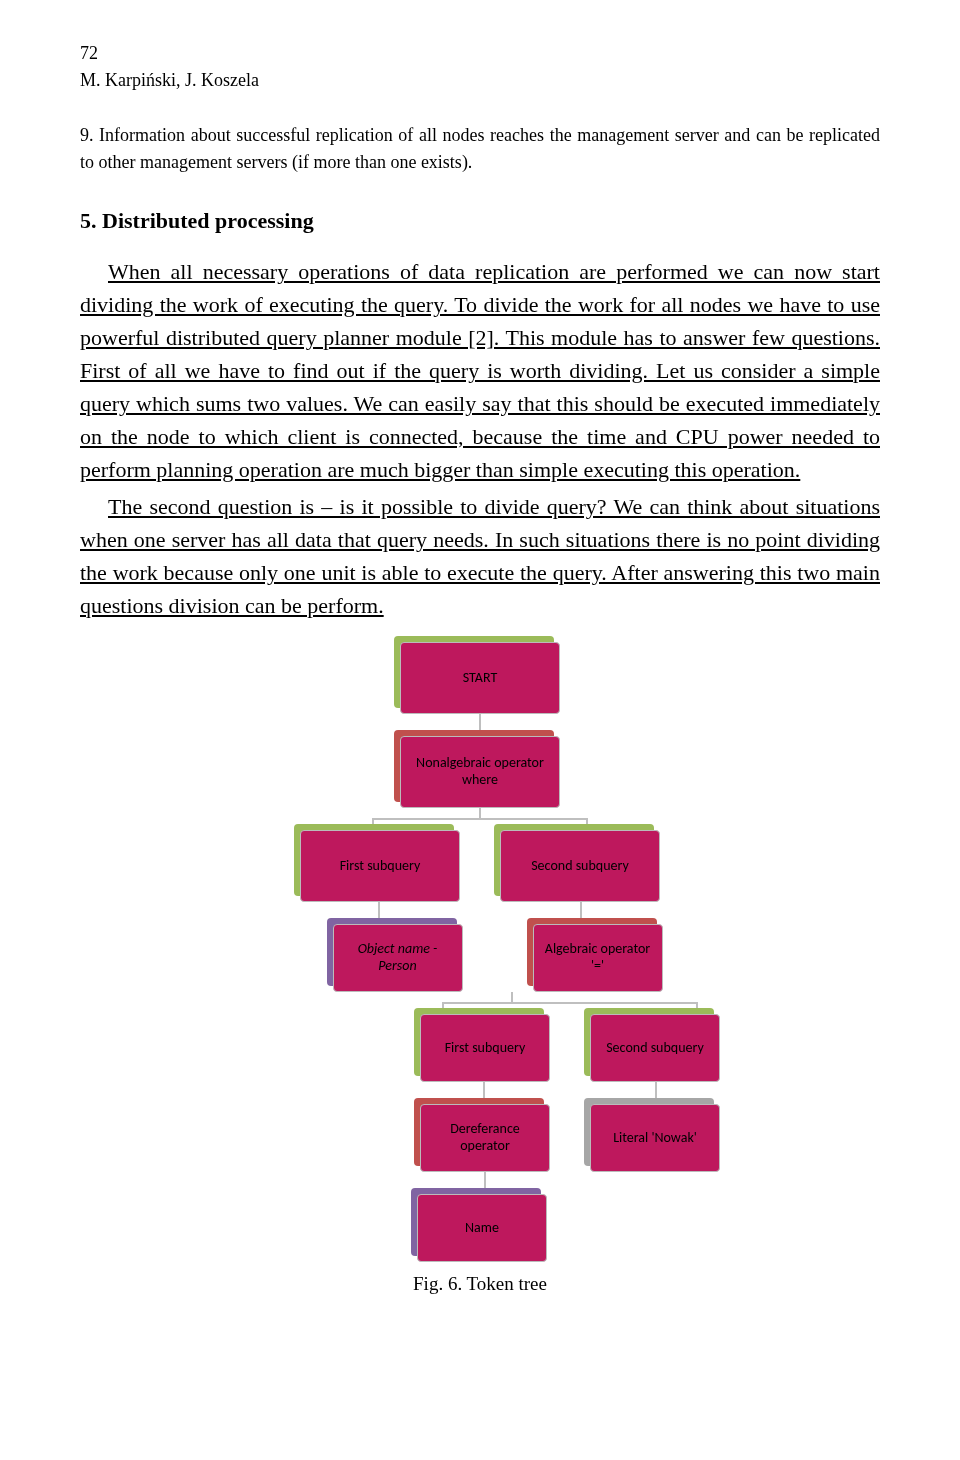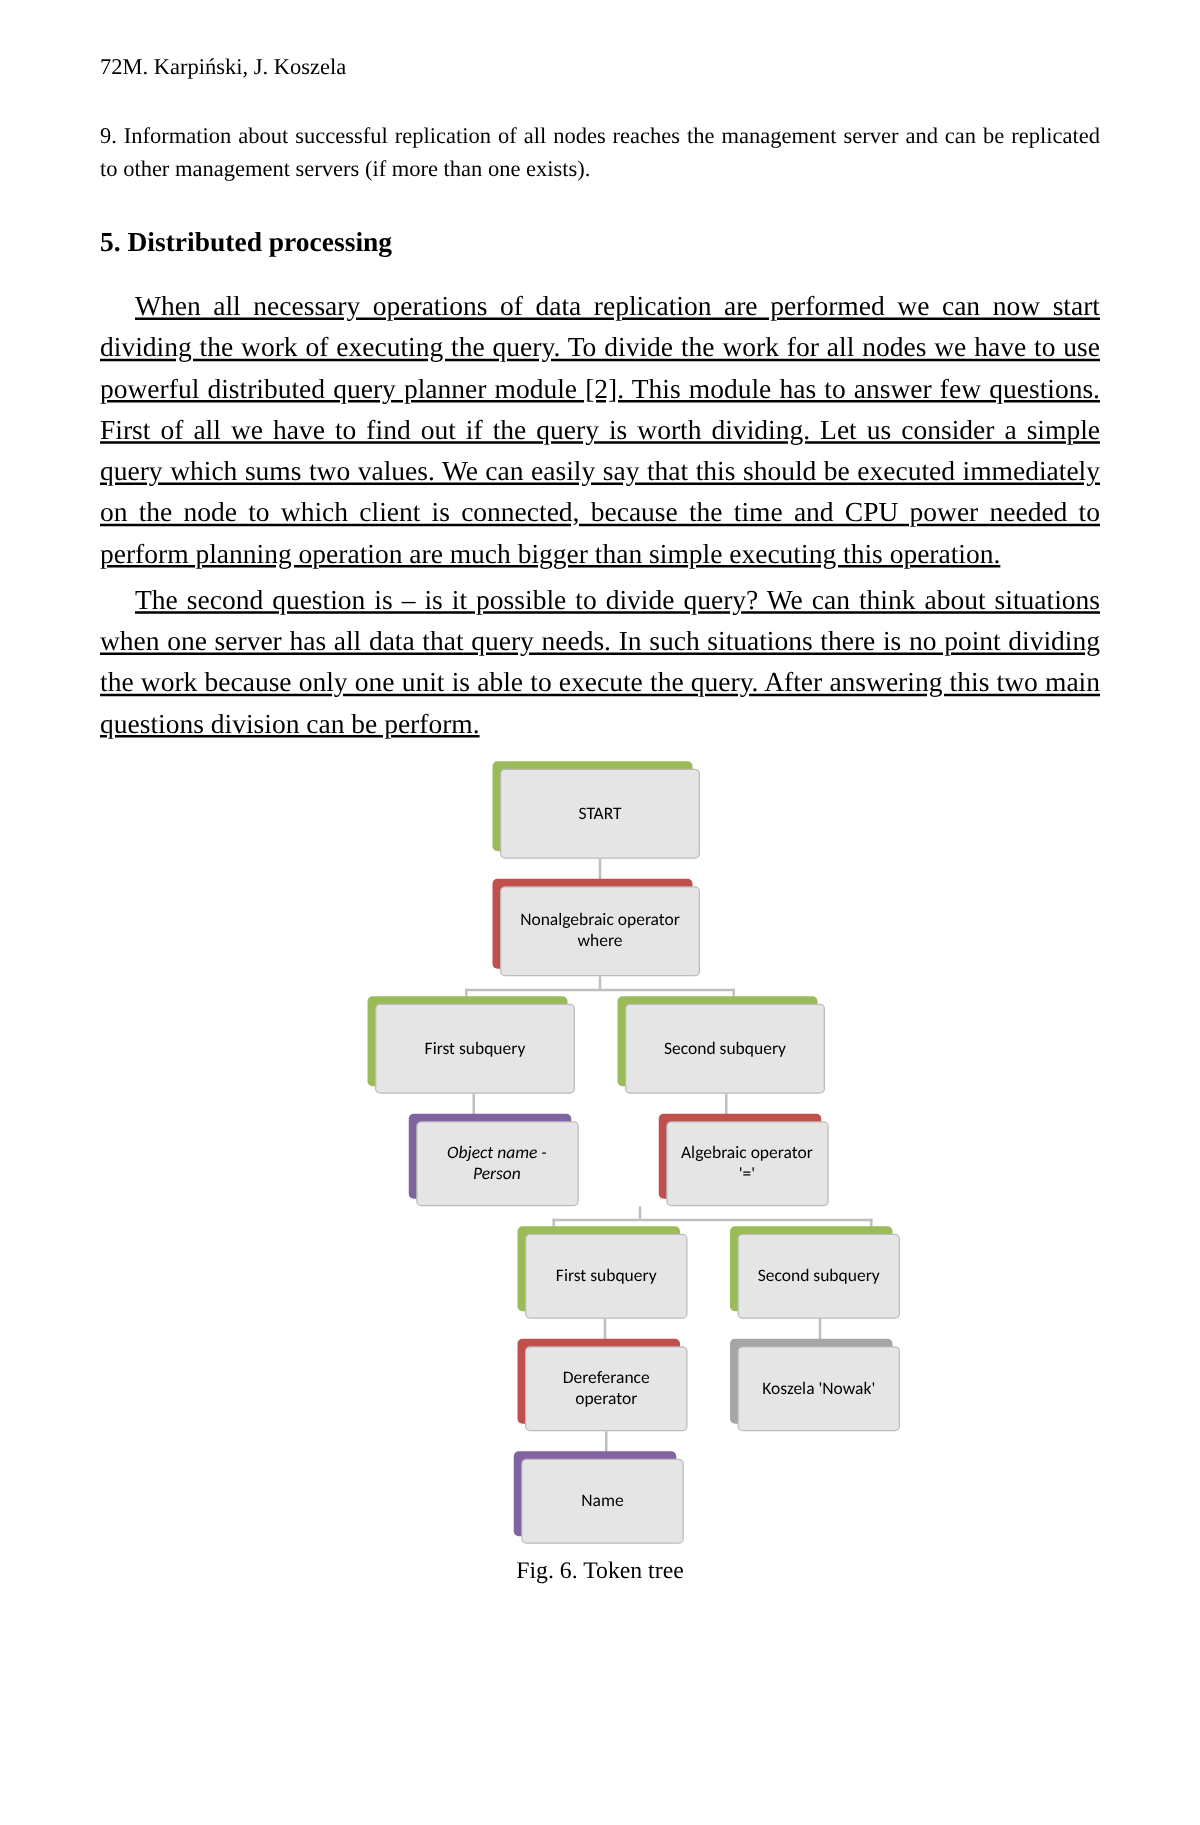--- a/index.html
+++ b/index.html
@@ -7,22 +7,24 @@
     background: #fff;
     font-family: "Times New Roman", Times, serif;
     color: #000;
     width: 960px;
     margin: 0 auto;
     padding: 40px 80px 30px 80px;
     line-height: 1.5;
   }
   .header-row {
     display: flex;
+    justify-content: space-between;
     font-size: 18px;
     margin-bottom: 28px;
+    flex-direction: column;
   }
   .list-item {
     font-size: 18px;
     text-align: justify;
     margin-bottom: 27px;
   }
   .list-num { display: inline; }
   .section-title {
     font-size: 22px;
     font-weight: bold;
@@ -58,21 +60,21 @@
     left: -6px;
     top: -6px;
     width: 100%;
     height: 100%;
     border-radius: 4px;
   }
   .node {
     position: absolute;
     left: 0; top: 0;
     width: 100%; height: 100%;
-    background: #e5e5e5;
+    background: #be185d;
     border: 1px solid #bbb;
     border-radius: 4px;
     display: flex;
     align-items: center;
     justify-content: center;
     text-align: center;
     font-family: Calibri, Arial, sans-serif;
     font-size: 14px;
     padding: 6px 10px;
     line-height: 1.2;
@@ -197,21 +199,21 @@
     <div class="connector-v"></div>
   </div>
 
   <div class="row" style="gap:40px; margin-left:180px;">
     <div class="node-wrap small">
       <div class="shadow c-red"></div>
       <div class="node">Dereferance operator</div>
     </div>
     <div class="node-wrap small">
       <div class="shadow c-gray"></div>
-      <div class="node">Koszela 'Nowak'</div>
+      <div class="node">Literal 'Nowak'</div>
     </div>
   </div>
 
   <div class="row" style="margin-left:10px;">
     <div class="connector-v"></div>
   </div>
 
   <div class="row" style="margin-left:4px;">
     <div class="node-wrap small">
       <div class="shadow c-purple"></div>

